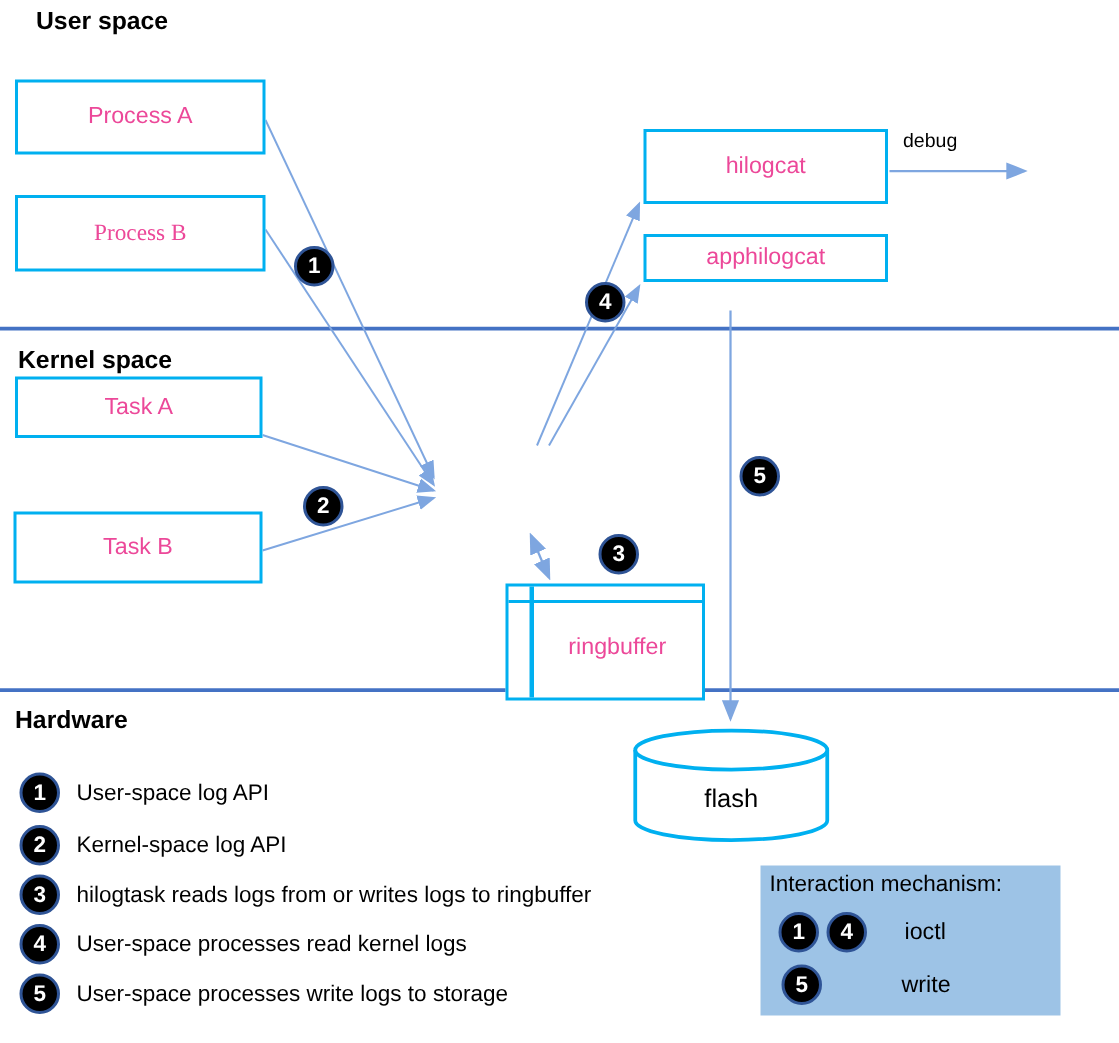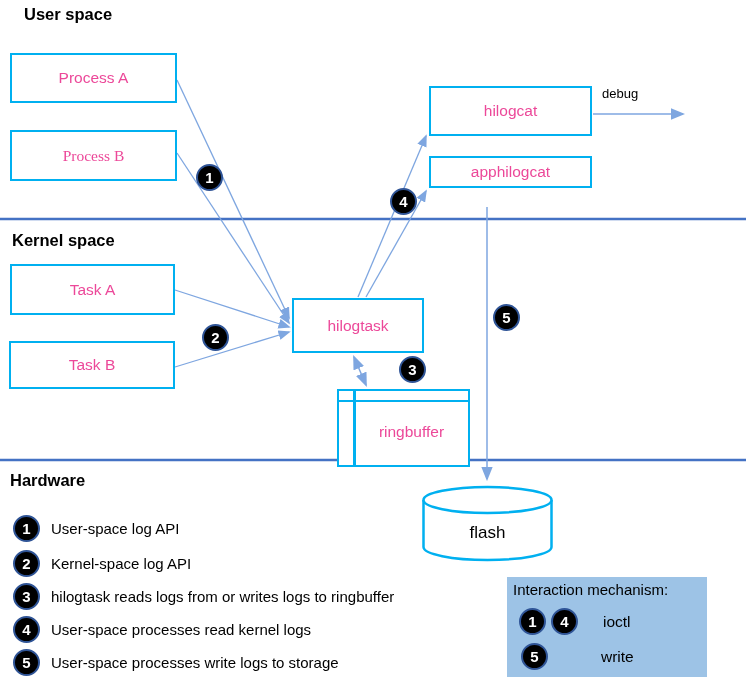--- a/index.html
+++ b/index.html
@@ -87,23 +87,22 @@
   </svg>
 
   <div class="section-label" style="left:24px;top:5px;">User space</div>
   <div class="section-label" style="left:12px;top:231px;">Kernel space</div>
   <div class="section-label" style="left:10px;top:471px;">Hardware</div>
 
   <div class="node" style="left:10px;top:53px;width:167px;height:50px;">Process A</div>
   <div class="node" style="left:10px;top:130px;width:167px;height:51px;font-family:Liberation Serif, serif;">Process B</div>
   <div class="node" style="left:429px;top:86px;width:163px;height:50px;">hilogcat</div>
   <div class="node" style="left:429px;top:156px;width:163px;height:32px;">apphilogcat</div>
-  <div class="node" style="left:10px;top:264px;width:165px;height:51px;">Task A</div>
+  <div class="node" style="left:10px;top:251px;width:165px;height:41px;">Task A</div>
   <div class="node" style="left:9px;top:341px;width:166px;height:48px;">Task B</div>
-  <div class="node" style="left:292px;top:298px;width:132px;height:55px;">hilogtask</div>
 
   <div class="node" style="left:337px;top:389px;width:133px;height:78px;">
     <span class="rb-vline"></span>
     <span class="rb-hline"></span>
     <span style="padding-left:16px;padding-top:8px;">ringbuffer</span>
   </div>
 
   <div class="flash-label">flash</div>
 
   <div class="free-label" style="left:602px;top:86px;">debug</div>

